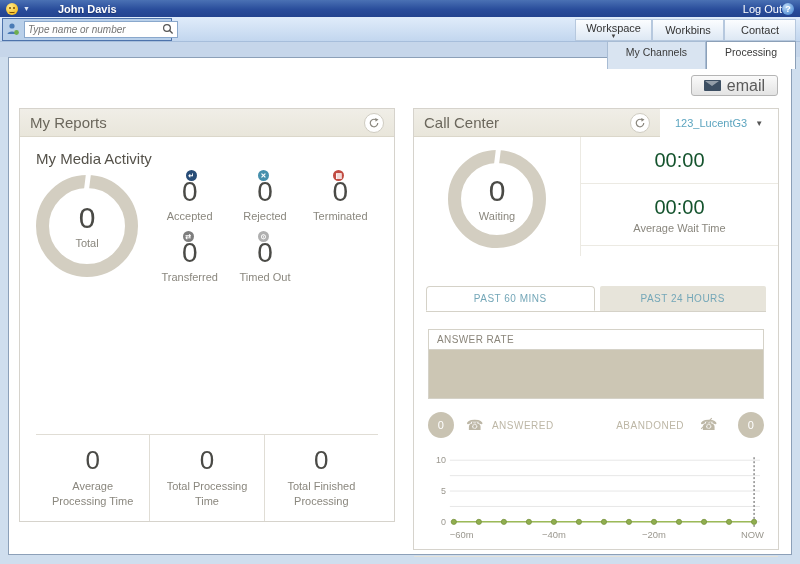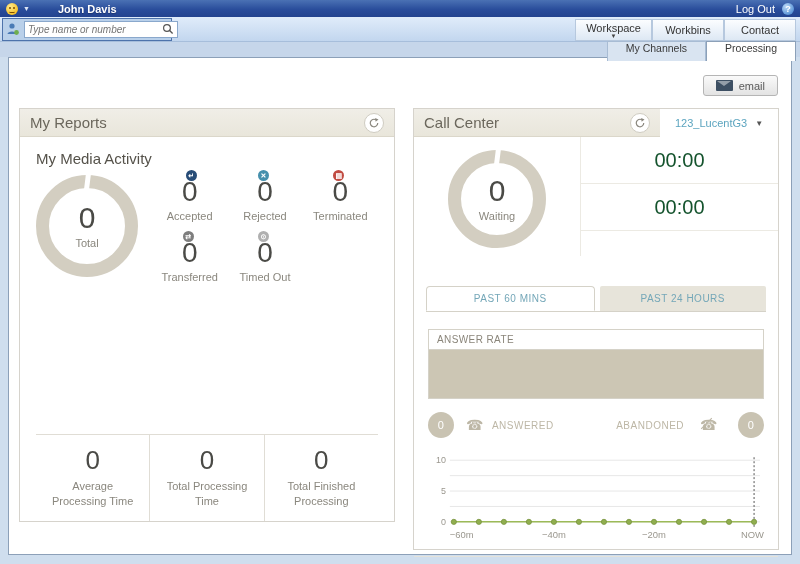--- a/index.html
+++ b/index.html
@@ -12,21 +12,21 @@
   .smiley { width:12px; height:12px; border-radius:50%;
     background:radial-gradient(circle at 35% 30%, #ffe98a, #f7c32c 70%, #c98f1a);
     position:relative; cursor:pointer; }
   .smiley i { position:absolute; width:2px; height:2px; background:#7a4d00; border-radius:50%; top:4px; }
   .smiley i.l{left:3px} .smiley i.r{right:3px}
   .smiley u { position:absolute; left:3px; right:3px; bottom:2px; height:3px;
     border-bottom:1px solid #7a4d00; border-radius:50%; }
   .tb-caret { font-size:7px; color:#dce6f5; margin:0 10px 0 5px; cursor:pointer; }
   .tb-user { font-size:11px; font-weight:bold; margin-left:18px;
     text-shadow:0 1px 1px #1a3470; }
-  .tb-right { margin-left:auto; display:flex; align-items:center; gap:7px; }
+  .tb-right { margin-left:auto; display:flex; align-items:center; }
   .tb-logout { font-size:11px; cursor:pointer; }
   .help-ic { width:12px; height:12px; border-radius:50%;
     background:radial-gradient(circle at 35% 30%, #bcd9f7, #5e97d8 70%, #3f6fb0);
     color:#fff; font-size:9px; font-weight:bold; text-align:center; line-height:12px; cursor:pointer; }
 
   
   .toolbar { height:25px; background:linear-gradient(#e0ecfa,#c2d6ee);
     border-bottom:1px solid #a7bedb; display:flex; align-items:center; padding:0 2px; }
   .search-block { display:flex; align-items:center; gap:4px; height:23px; width:170px;
     background:#b9d0ea; border:1px solid #4e73ab; padding:0 3px; }
@@ -40,31 +40,31 @@
   
   .nav-buttons { position:absolute; top:19px; right:4px; display:flex; }
   .nav-btn { min-width:72px; height:22px; background:linear-gradient(#fbfdff,#dde8f4);
     border:1px solid #b6c8de; font-size:11px; color:#333; display:flex; flex-direction:column;
     align-items:center; justify-content:center; cursor:pointer; padding:0 10px; }
   .nav-btn .mini-caret { font-size:6px; color:#444; line-height:4px; }
 
   
   .tabstrip { height:15px; display:flex; justify-content:flex-end; padding-right:4px;
     background:#c6d6ea; position:relative; z-index:2; }
-  .chan-tab { height:20px; margin-top:-1px; padding:1px 18px 8px; font-size:10.5px; color:#3a3a3a;
+  .chan-tab { height:28px; margin-top:-1px; padding:1px 18px 8px; font-size:10.5px; color:#3a3a3a;
     background:#d9e4f1; border:1px solid #a8bcd4; border-bottom:none; display:flex;
     align-items:center; cursor:pointer; }
   .chan-tab.active { background:#fff; border-color:#8ca0b8; }
 
   
   .main-panel { position:relative; margin:0 8px; height:498px; background:#fff;
     border:1px solid #8ca0b8; }
   .email-btn { position:absolute; top:17px; right:13px; height:21px;
     background:linear-gradient(#fafafa,#e3e3e3); border:1px solid #b5b5b5; border-radius:3px;
-    display:flex; align-items:center; gap:6px; padding:0 12px; font-size:11px; color:#5a5a5a; cursor:pointer; }
+    display:flex; align-items:center; gap:6px; padding:0 12px; font-size:16px; color:#5a5a5a; cursor:pointer; }
   .env { position:relative; width:17px; height:11px; border-radius:1px; }
   .env:before { content:""; position:absolute; left:1px; top:1px; width:0; height:0;
     border-left:7px solid transparent; border-right:7px solid transparent;
     border-top:5px solid rgba(255,255,255,.45); }
   .env-sm { background:#3d4f63; }
 
   .cards { display:flex; gap:18px; padding:50px 1px 0 10px; align-items:flex-start; }
   .card { background:#fff; border:1px solid #d6d3cc; display:flex; flex-direction:column; }
   .card-reports { width:376px; height:414px; }
   .card-cc { width:366px; height:442px; }
@@ -312,20 +312,21 @@
             <span class="donut-val">0</span>
             <span class="donut-lbl">Waiting</span>
           </div>
         </div>
         <div class="cc-times">
           <div class="time-block">
             <div class="time-val">00:00</div>
           </div>
           <div class="time-block">
             <div class="time-val">00:00</div>
+            <div class="time-lbl">Average Wait Time</div>
           </div>
         </div>
       </div>
 
       <div class="cc-tabs">
         <div class="cc-tab active">
           <span>PAST 60 MINS</span>
         </div>
         <div class="cc-tab inactive">
           <span>PAST 24 HOURS</span>

